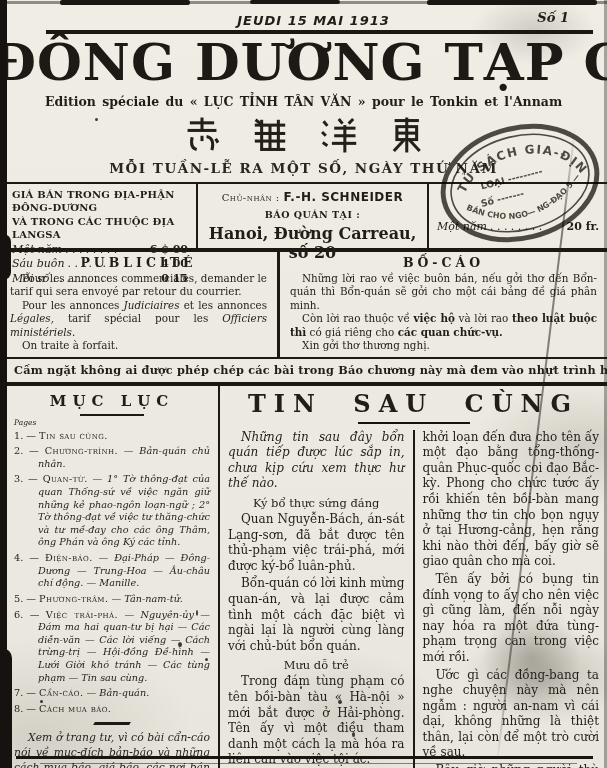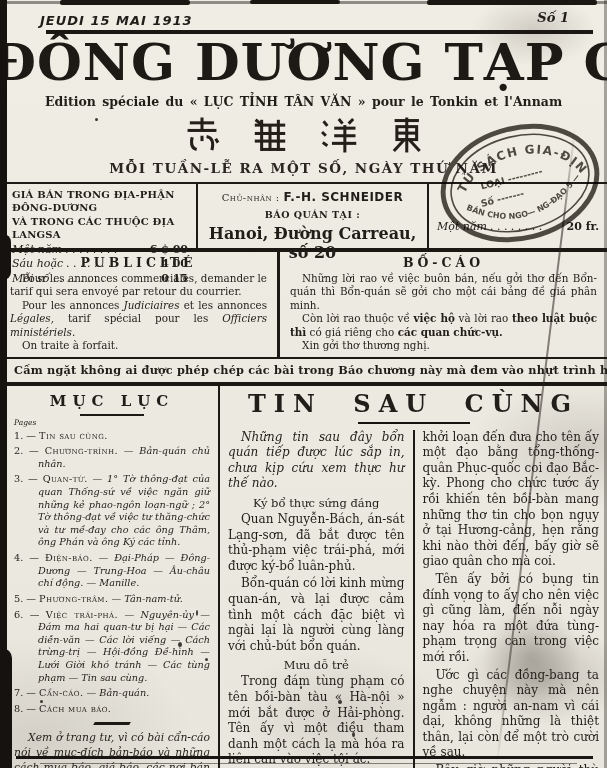--- a/index.html
+++ b/index.html
@@ -26,21 +26,21 @@
   .edge-top-dash2{position:absolute;top:0;left:250px;width:90px;height:4px;background:#1a1713;border-radius:2px;z-index:6;}
   .edge-top-dash3{position:absolute;top:0;right:10px;width:170px;height:5px;background:#1a1713;border-radius:2px;z-index:6;}
   .edge-right{position:absolute;right:0;top:0;width:3px;height:100%;background:rgba(30,26,20,.35);z-index:6;}
   .rule-bottom{position:absolute;bottom:9px;left:16px;right:14px;height:3px;background:#191512;z-index:6;}
   .rule-bottom2{position:absolute;bottom:4px;left:40px;right:30px;height:1px;background:rgba(25,21,17,.5);z-index:6;}
   .crease{position:absolute;left:574px;top:128px;height:642px;width:2px;
     background:linear-gradient(to bottom,transparent,rgba(35,30,24,.55) 15%,rgba(35,30,24,.45) 85%,transparent);
     transform:rotate(7deg);transform-origin:top center;z-index:7;}
   .speck{position:absolute;background:#1d1914;border-radius:50%;z-index:7;opacity:.85;}
   
-  .dateline{position:relative;margin:10px 20px 0 40px;height:17px;text-align:left;}
+  .dateline{position:relative;margin:10px 20px 0 40px;height:17px;text-align:center;}
   .date{font-family:"DejaVu Sans",sans-serif;font-weight:bold;font-style:italic;font-size:13px;letter-spacing:1px;}
   .issue{position:absolute;right:18px;top:0;font-style:italic;font-size:13px;font-weight:bold;}
   .rule-a{margin:3px 14px 0 46px;height:4px;background:#1b1713;}
   .masthead{
     margin:3px 0 0;text-align:center;font-family:"DejaVu Serif",serif;font-weight:bold;
     font-size:50px;line-height:1.05;letter-spacing:1px;white-space:nowrap;
     transform:scaleX(1.03);transform-origin:center;color:#1d1914;
   }
   .edition{margin-top:4px;text-align:center;font-weight:bold;font-size:12.5px;word-spacing:2px;}
   .cjk-row{margin-top:6px;display:flex;justify-content:center;gap:30px;height:40px;align-items:center;}
@@ -174,21 +174,21 @@
       <div class="zone-hdr">
         <div>GIÁ BÁN TRONG ĐỊA-PHẬN ĐÔNG-DƯƠNG</div>
         <div>VÀ TRONG CÁC THUỘC ĐỊA LANGSA</div>
       </div>
       <div class="price-row">
         <span class="p-label">Một năm</span>
         <span class="p-dots">. . . . . . . .</span>
         <span class="p-val">6 $ 00</span>
       </div>
       <div class="price-row">
-        <span class="p-label">Sáu hoặc</span>
+        <span class="p-label">Sáu buôn</span>
         <span class="p-dots">. . . . . . .</span>
         <span class="p-val">4  00</span>
       </div>
       <div class="price-row">
         <span class="p-label">Mỗi số</span>
         <span class="p-dots">. . . . . . . .</span>
         <span class="p-val">0  15</span>
       </div>
     </div>
     <div class="cell cell-mid">

